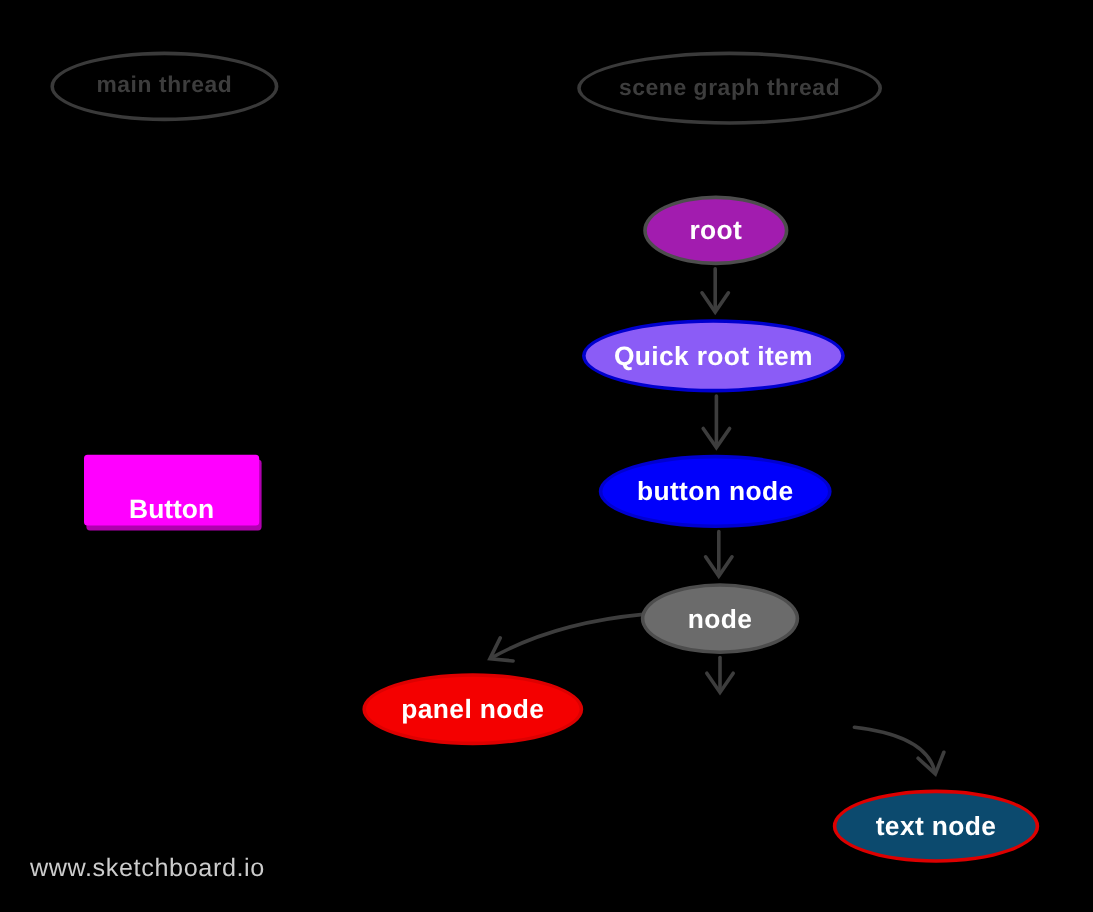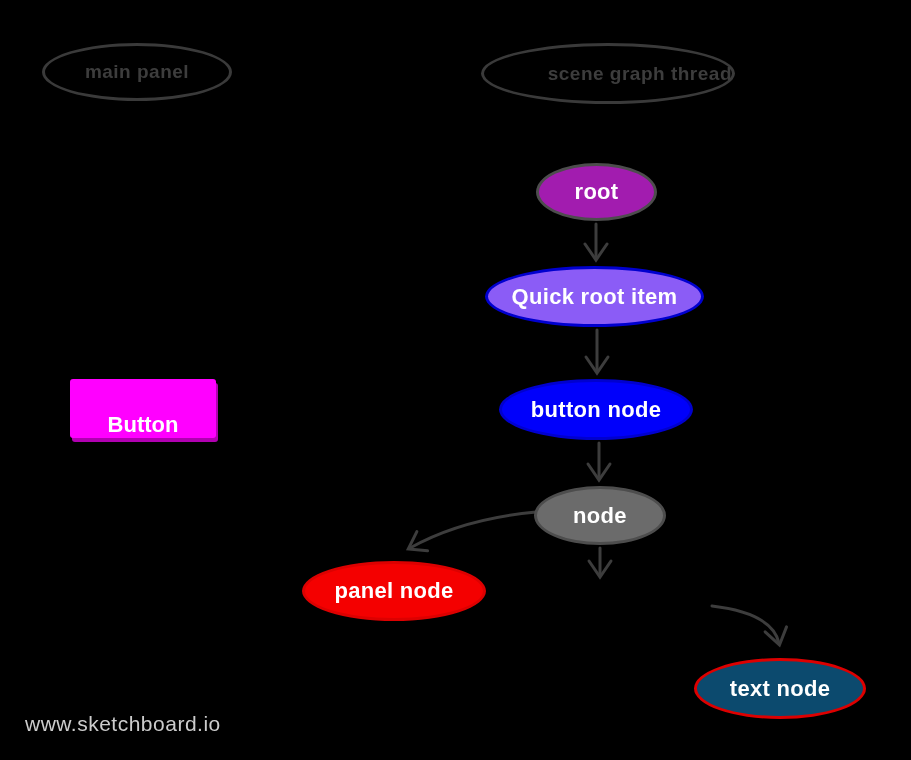--- a/index.html
+++ b/index.html
@@ -52,23 +52,23 @@
       <path d="M596,224 L596,258" marker-end="url(#vhead)"></path>
       <path d="M597,330 L597,371" marker-end="url(#vhead)"></path>
       <path d="M599,443 L599,478" marker-end="url(#vhead)"></path>
       <path d="M536,512 Q462,519 410,548" marker-end="url(#vhead)"></path>
       <path d="M600,548 L600,575" marker-end="url(#vhead)"></path>
       <path d="M712,606 Q772,613 779,643" marker-end="url(#vhead)"></path>
     </g>
   </svg>
 
   <div class="ellipse lane" id="main-thread" style="border-color: rgb(58, 58, 58);">
-    <span class="lbl" style="color: rgb(61, 61, 61);">main panel</span>
+    <span class="lbl" style="color: rgb(61, 61, 61);">main thread</span>
   </div>
-  <div class="ellipse lane" id="scene-thread" style="border-color: rgb(58, 58, 58); justify-content: flex-end;">
+  <div class="ellipse lane" id="scene-thread" style="border-color: rgb(58, 58, 58);">
     <span class="lbl" style="color: rgb(61, 61, 61);">scene graph thread</span>
   </div>
 
   <div id="ui-button" style="background-color: rgb(255, 0, 255);">
     <span class="lbl">Button</span>
   </div>
 
   <div class="ellipse node" id="root" style="background-color: #a21caf; border-color: rgb(77, 77, 77);">
     <span class="lbl">root</span>
   </div>

